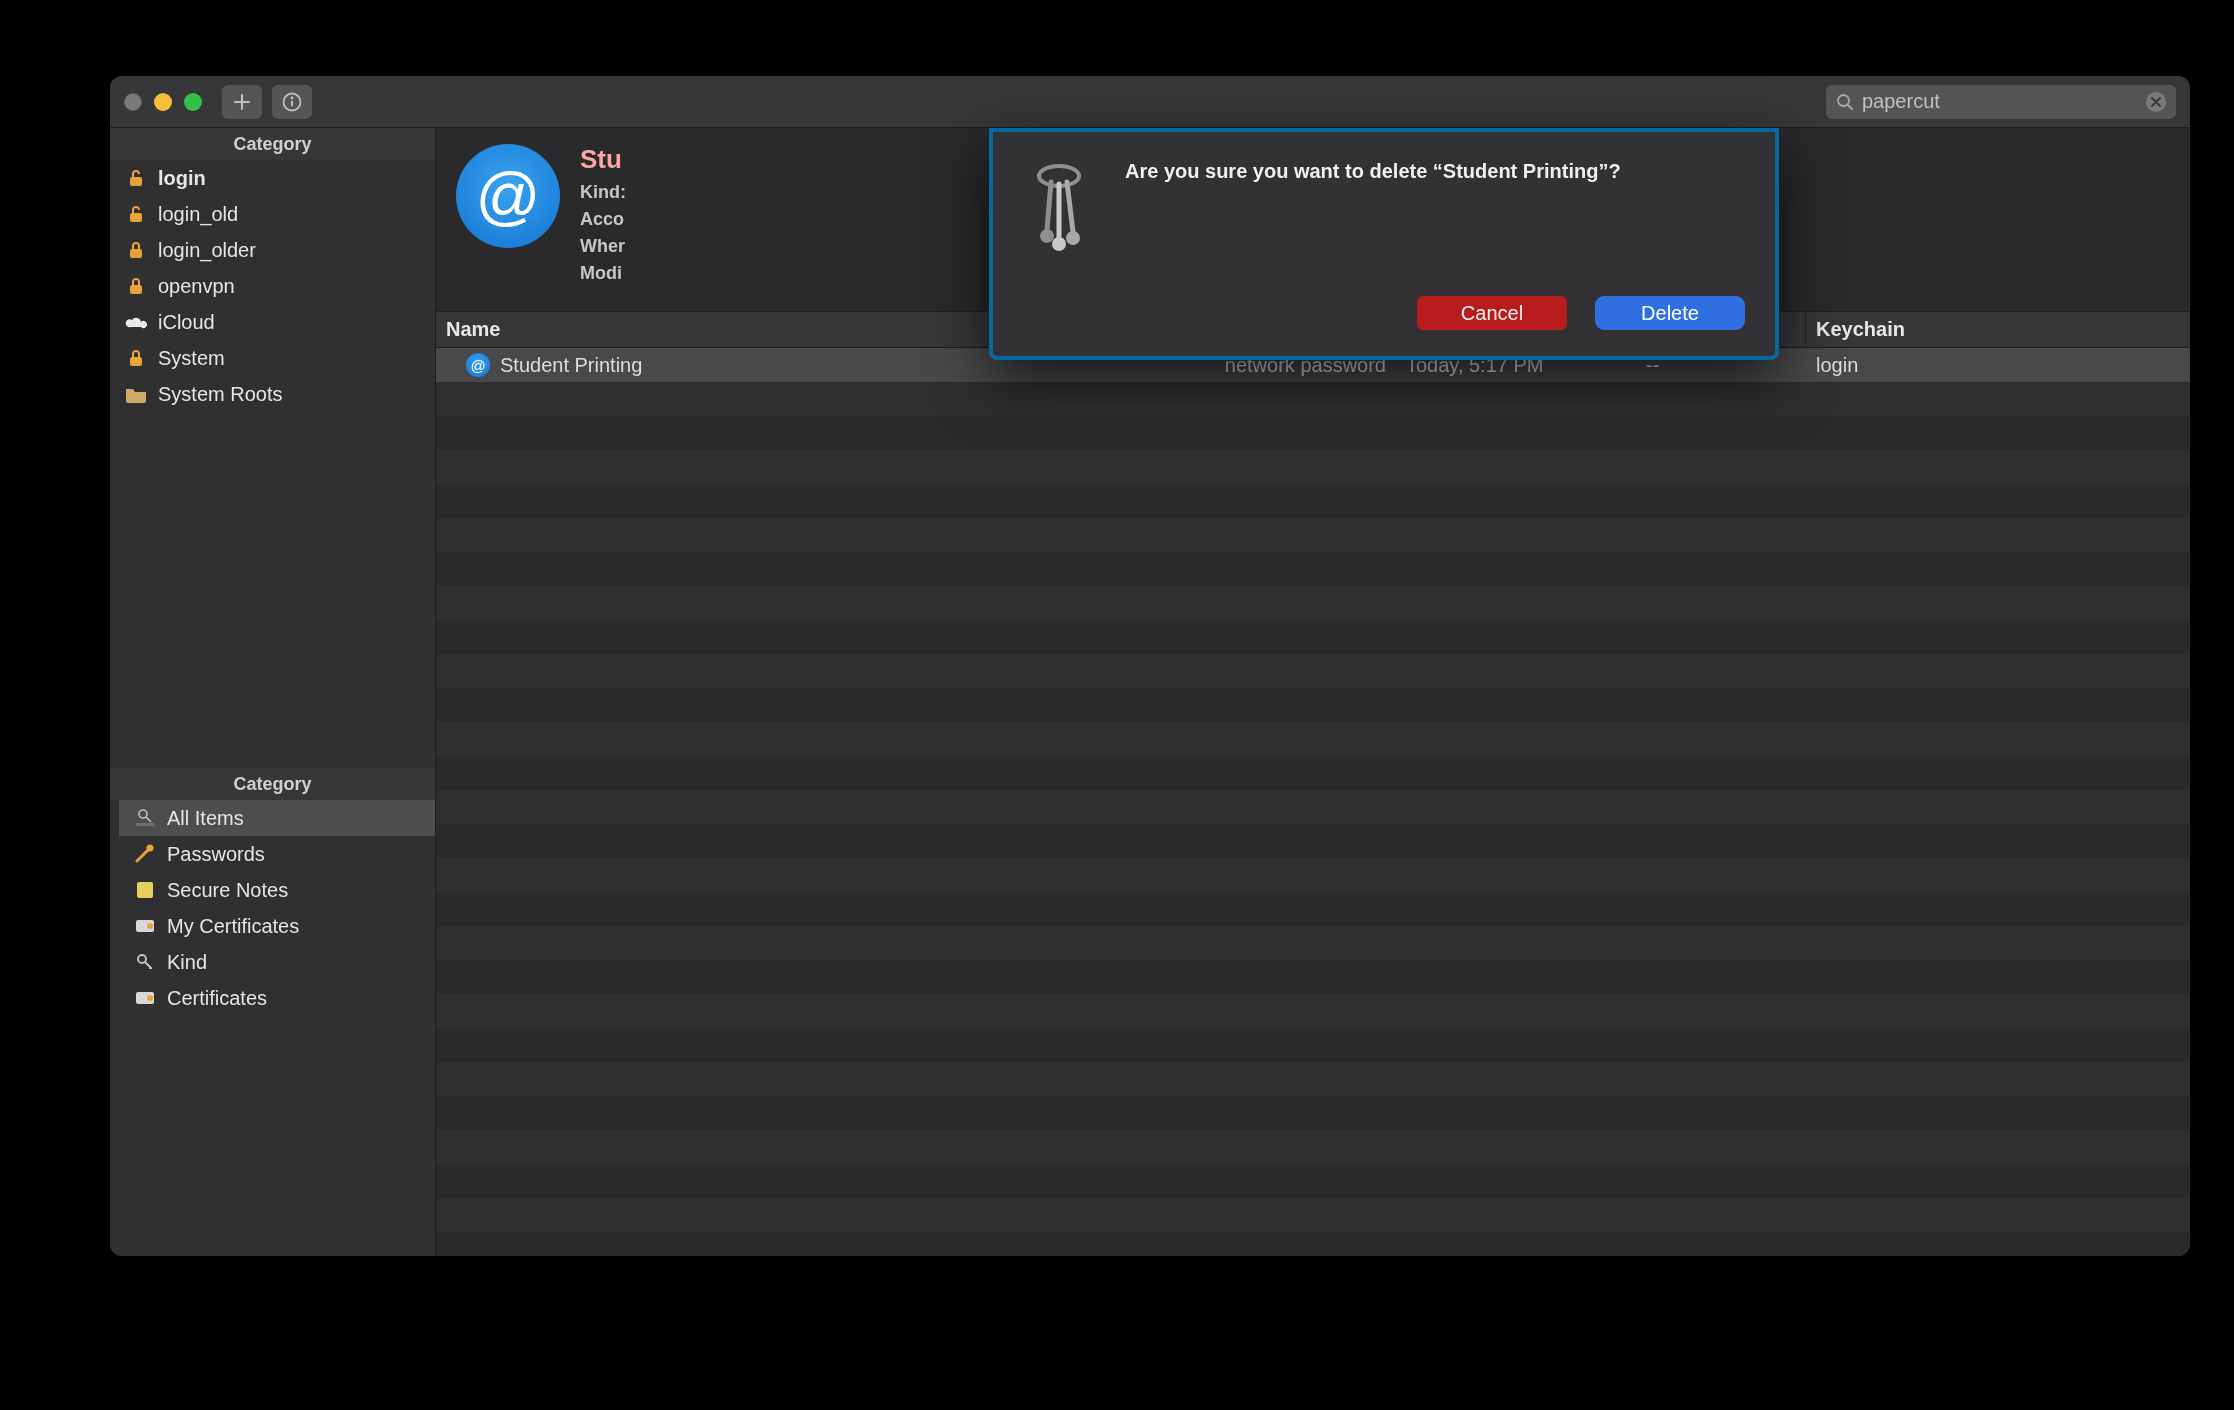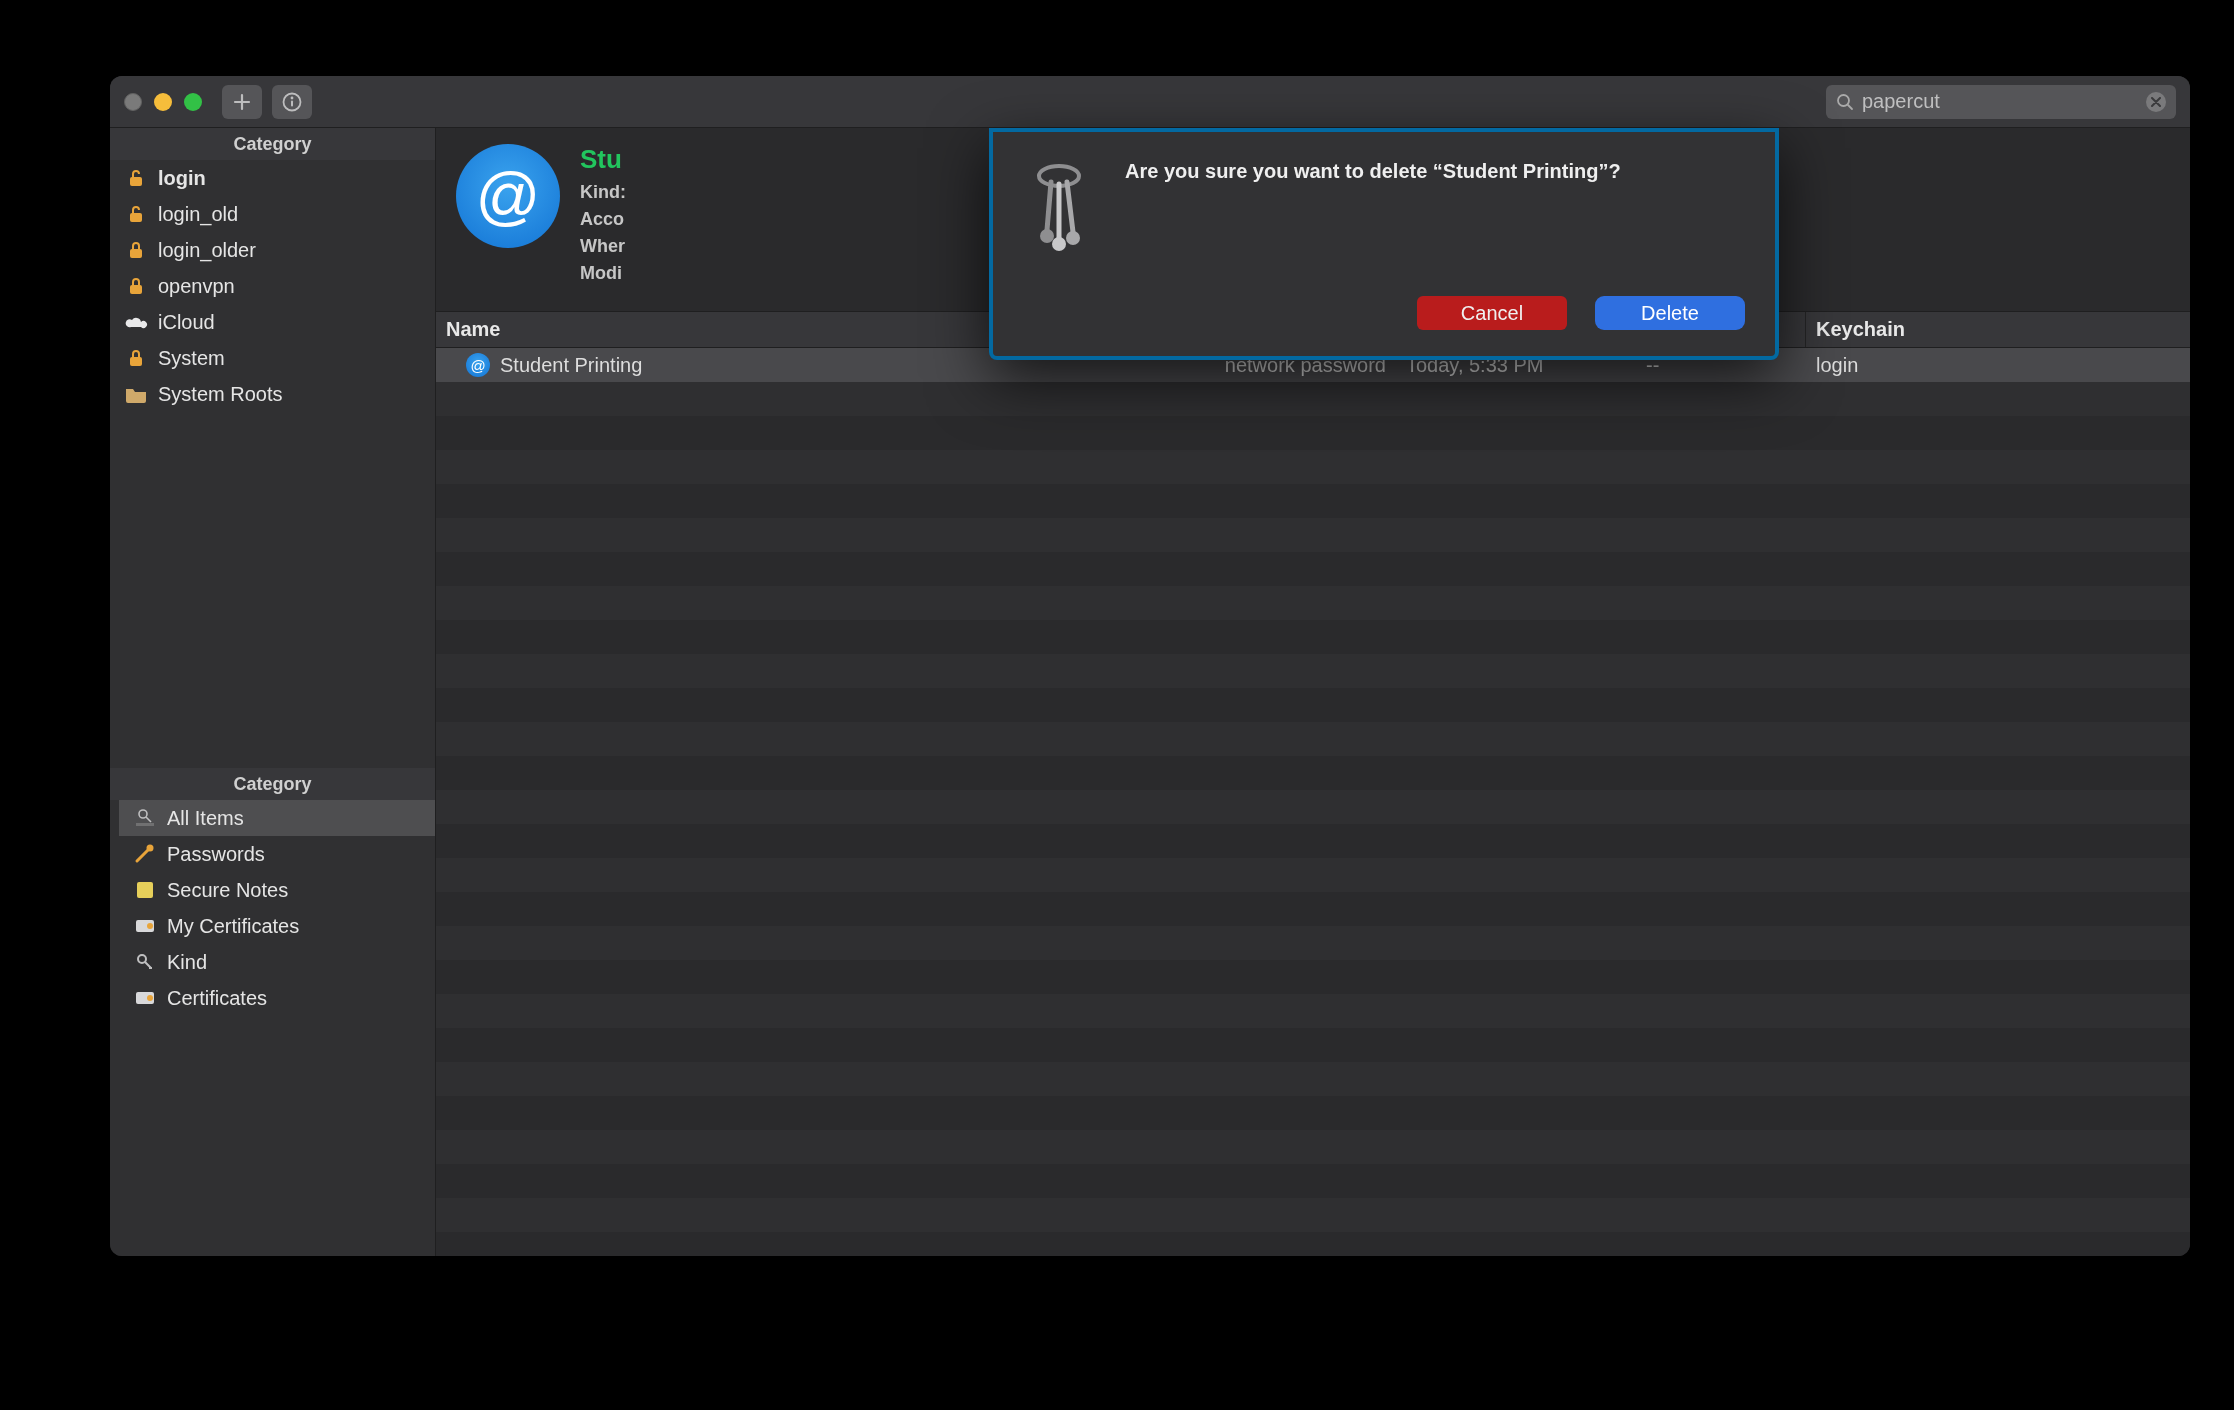--- a/index.html
+++ b/index.html
@@ -118,21 +118,21 @@
     gap: 20px;
     border-bottom: 1px solid #1f1f20;
   }
   .big-at {
     width: 104px; height: 104px;
     background: radial-gradient(circle at 50% 40%, #3aa3ee, #1273d4);
     border-radius: 50%;
     display: flex; align-items: center; justify-content: center;
     color: #fff; font-size: 64px; font-weight: 500;
   }
-  .detail-text .title { font-size: 26px; font-weight: 700; color: #22c55e; margin-bottom: 4px; }
+  .detail-text .title { font-size: 26px; font-weight: 700; color: #fca5a5; margin-bottom: 4px; }
   .detail-text .line { font-size: 18px; color: #c6c6c6; line-height: 1.5; }
   .detail-text .lab { font-weight: 600; }
   .table-header {
     display: flex;
     height: 36px;
     background: #37373a;
     color: #e8e8e8;
     font-weight: 600;
     font-size: 20px;
     border-bottom: 1px solid #1f1f20;
@@ -381,21 +381,21 @@
         <div class="col c-kc">Keychain</div>
       </div>
 
       <div class="rows" id="rows">
           <div class="row selected">
             <div class="col c-name">
               <span class="mini-at">@</span>
               <span>Student Printing</span>
             </div>
             <div class="col c-kind" style="justify-content:flex-end;">network password</div>
-            <div class="col c-mod">Today, 5:33 PM</div>
+            <div class="col c-mod">Today, 5:17 PM</div>
             <div class="col c-exp">--</div>
             <div class="col c-kc">login</div>
           </div>
         </div>
 
       <div class="dialog">
         <div class="dialog-body">
           <svg class="keys-icon" viewBox="0 0 84 110">
             <ellipse cx="42" cy="18" rx="20" ry="10" fill="none" stroke="#8e8e90" stroke-width="4"></ellipse>
             <path d="M34 24 L30 72" stroke="#8e8e90" stroke-width="5" stroke-linecap="round"></path>

